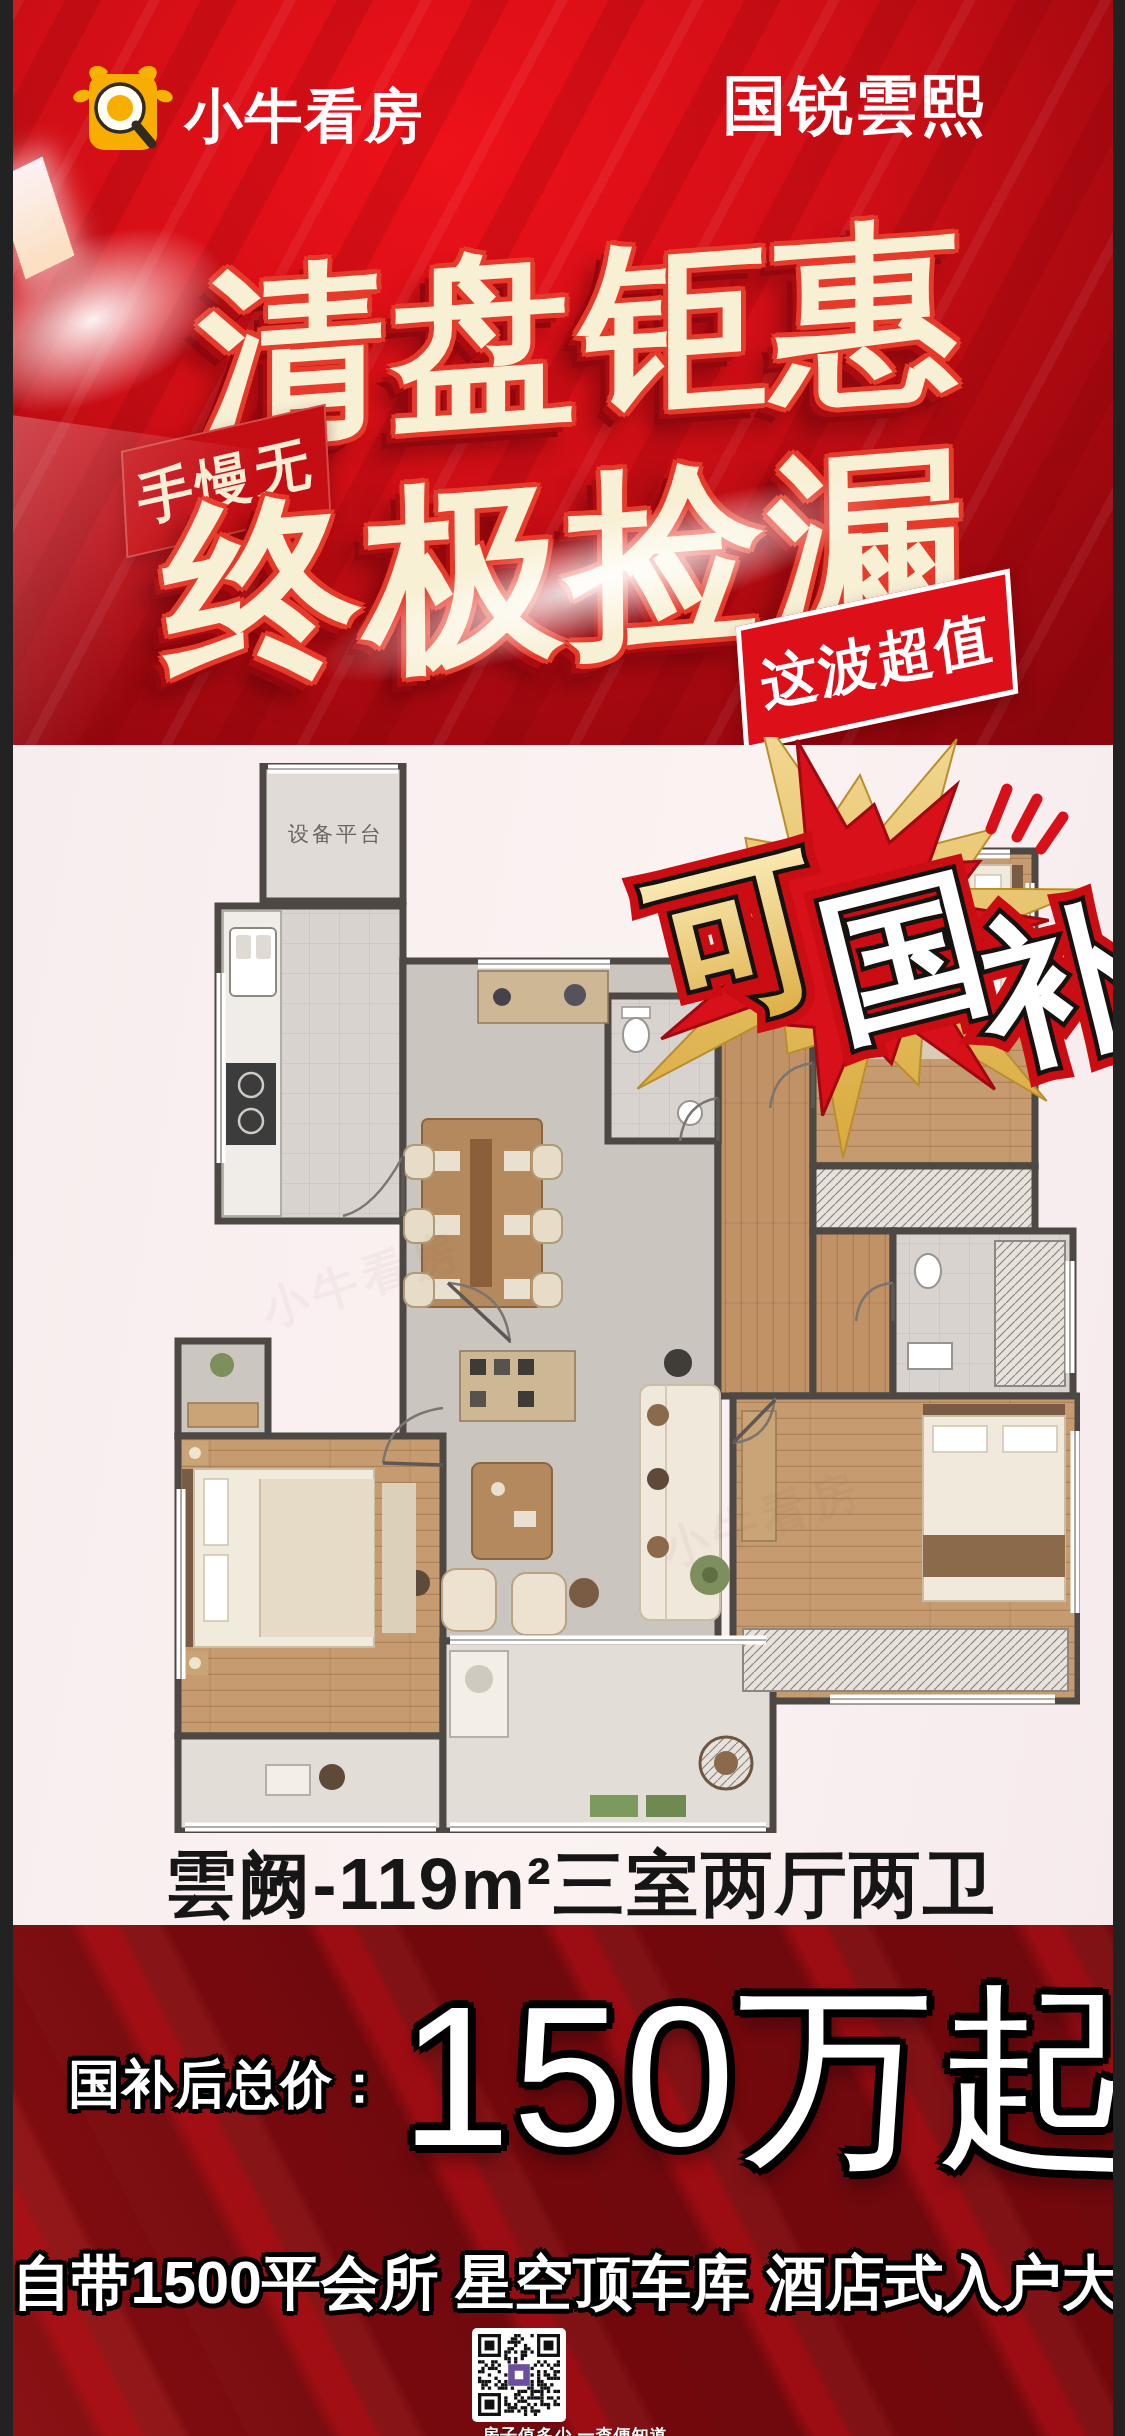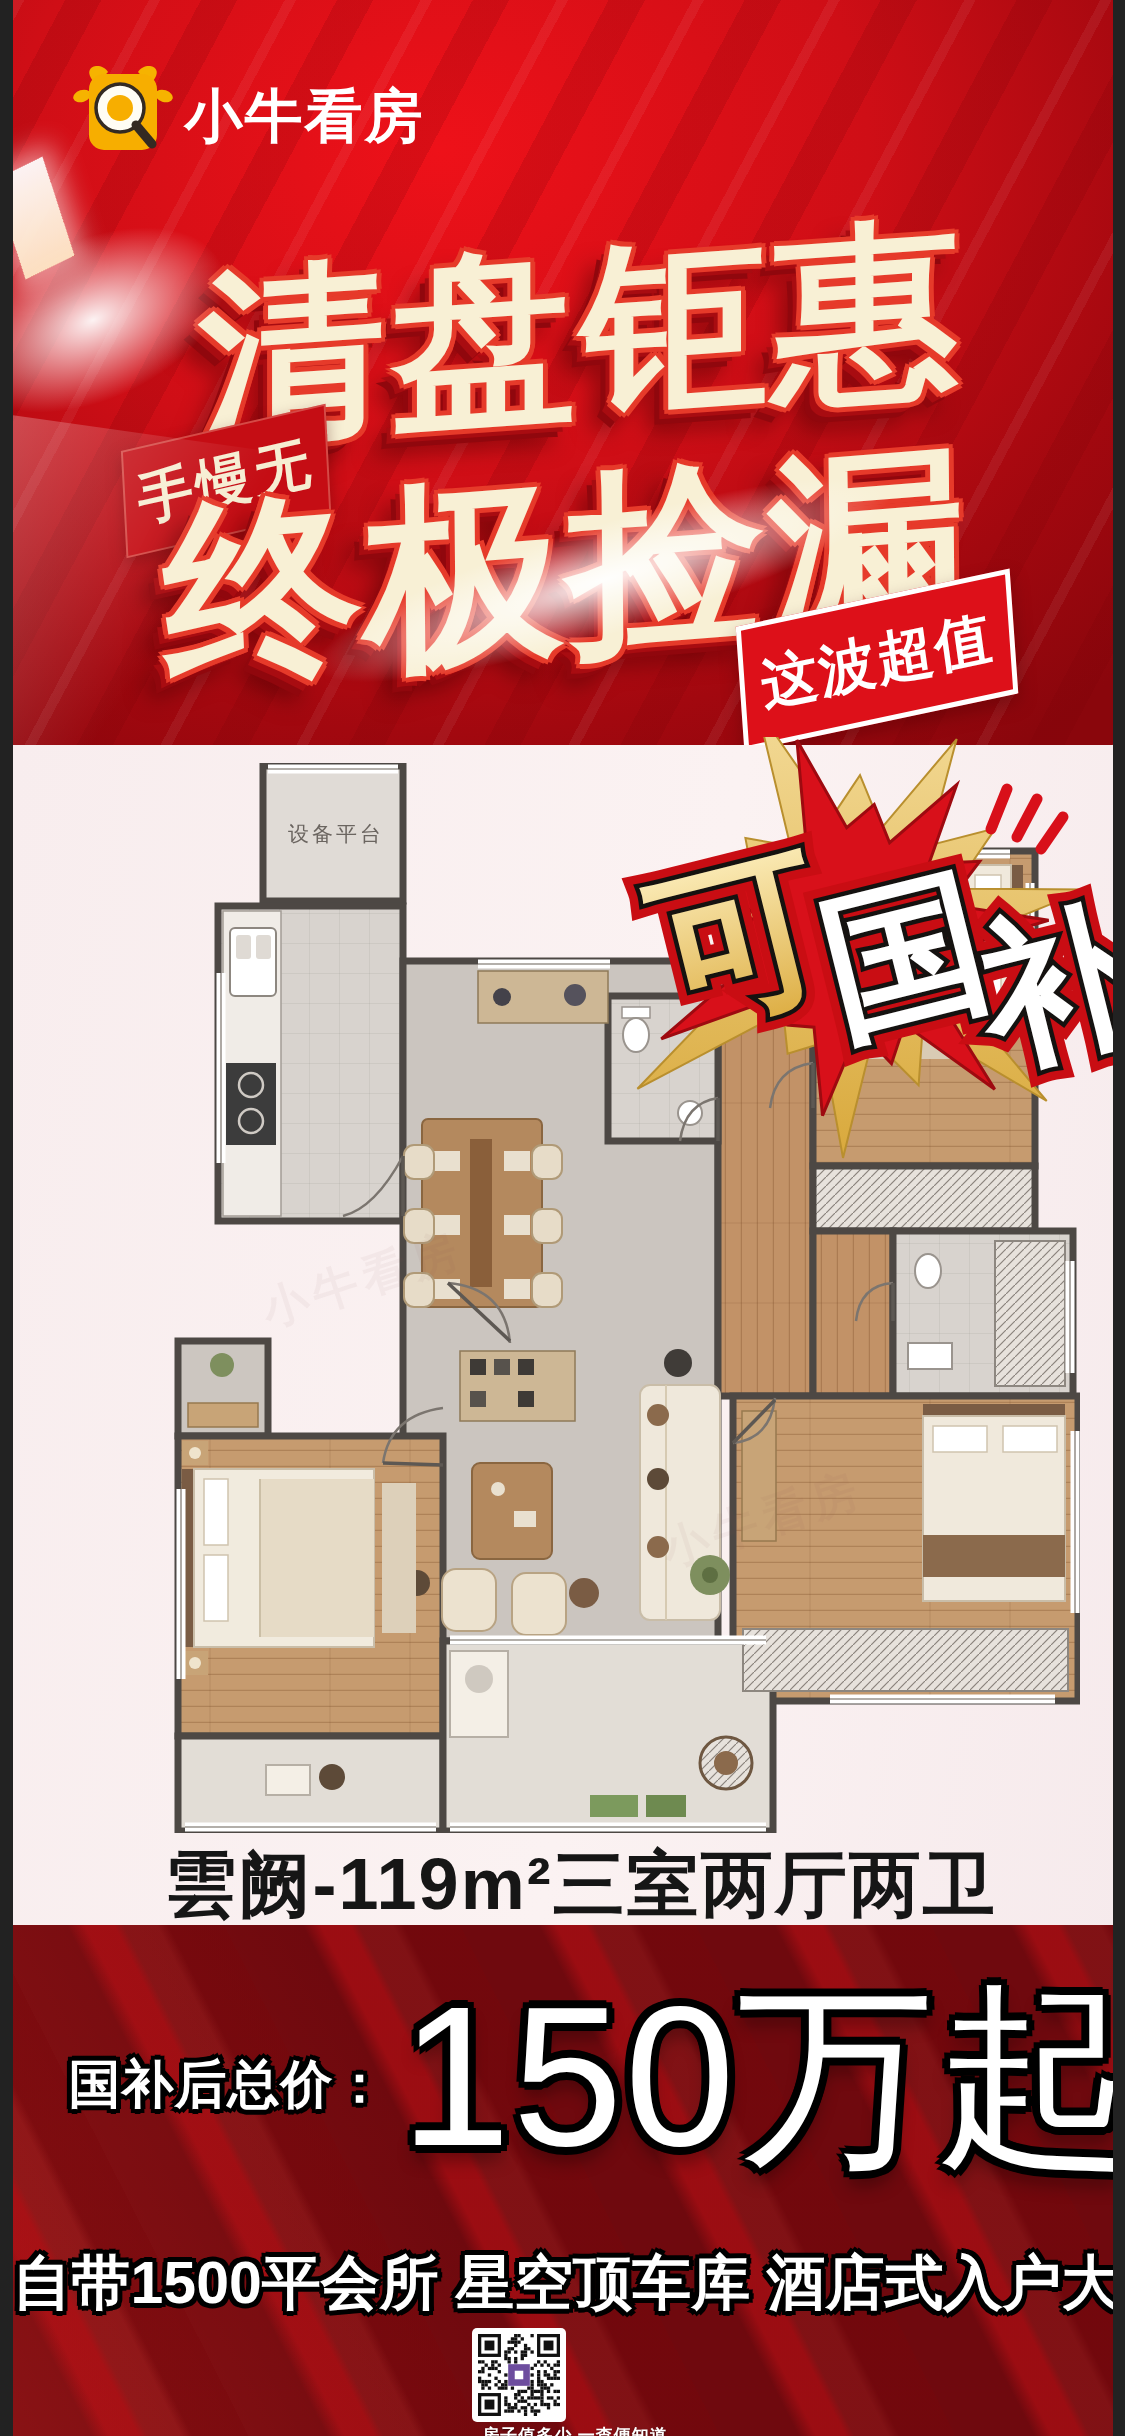--- a/index.html
+++ b/index.html
@@ -80,20 +80,21 @@
       <path d="M20,21 C8,6 28,1 35,12 C31,17 26,19 20,21 Z" fill="#f6b300"></path>
       <path d="M80,21 C92,6 72,1 65,12 C69,17 74,19 80,21 Z" fill="#f6b300"></path>
       <ellipse cx="9" cy="36" rx="9" ry="6" fill="#f6b300" transform="rotate(-18 9 36)"></ellipse>
       <ellipse cx="91" cy="36" rx="9" ry="6" fill="#f6b300" transform="rotate(18 91 36)"></ellipse>
       <rect x="16" y="14" width="68" height="76" rx="15" fill="#f7ae00"></rect>
       <circle cx="47" cy="48" r="24" fill="#fffdf4" stroke="#332a22" stroke-width="3.5"></circle>
       <circle cx="47" cy="48" r="13" fill="#f7ae00"></circle>
       <line x1="63" y1="65" x2="79" y2="84" stroke="#332a22" stroke-width="9" stroke-linecap="round"></line>
     </svg>
     <div class="brand-text">小牛看房</div>
+    <div class="project-title">国锐雲熙</div>
 
     <div class="hero-line hero-line1">清盘钜惠</div>
     <div class="badge badge-hurry">
       <span>手慢无</span>
     </div>
     <div class="hero-line hero-line2">终极捡漏</div>
     <div class="badge badge-value">
       <span>这波超值</span>
     </div>
 

